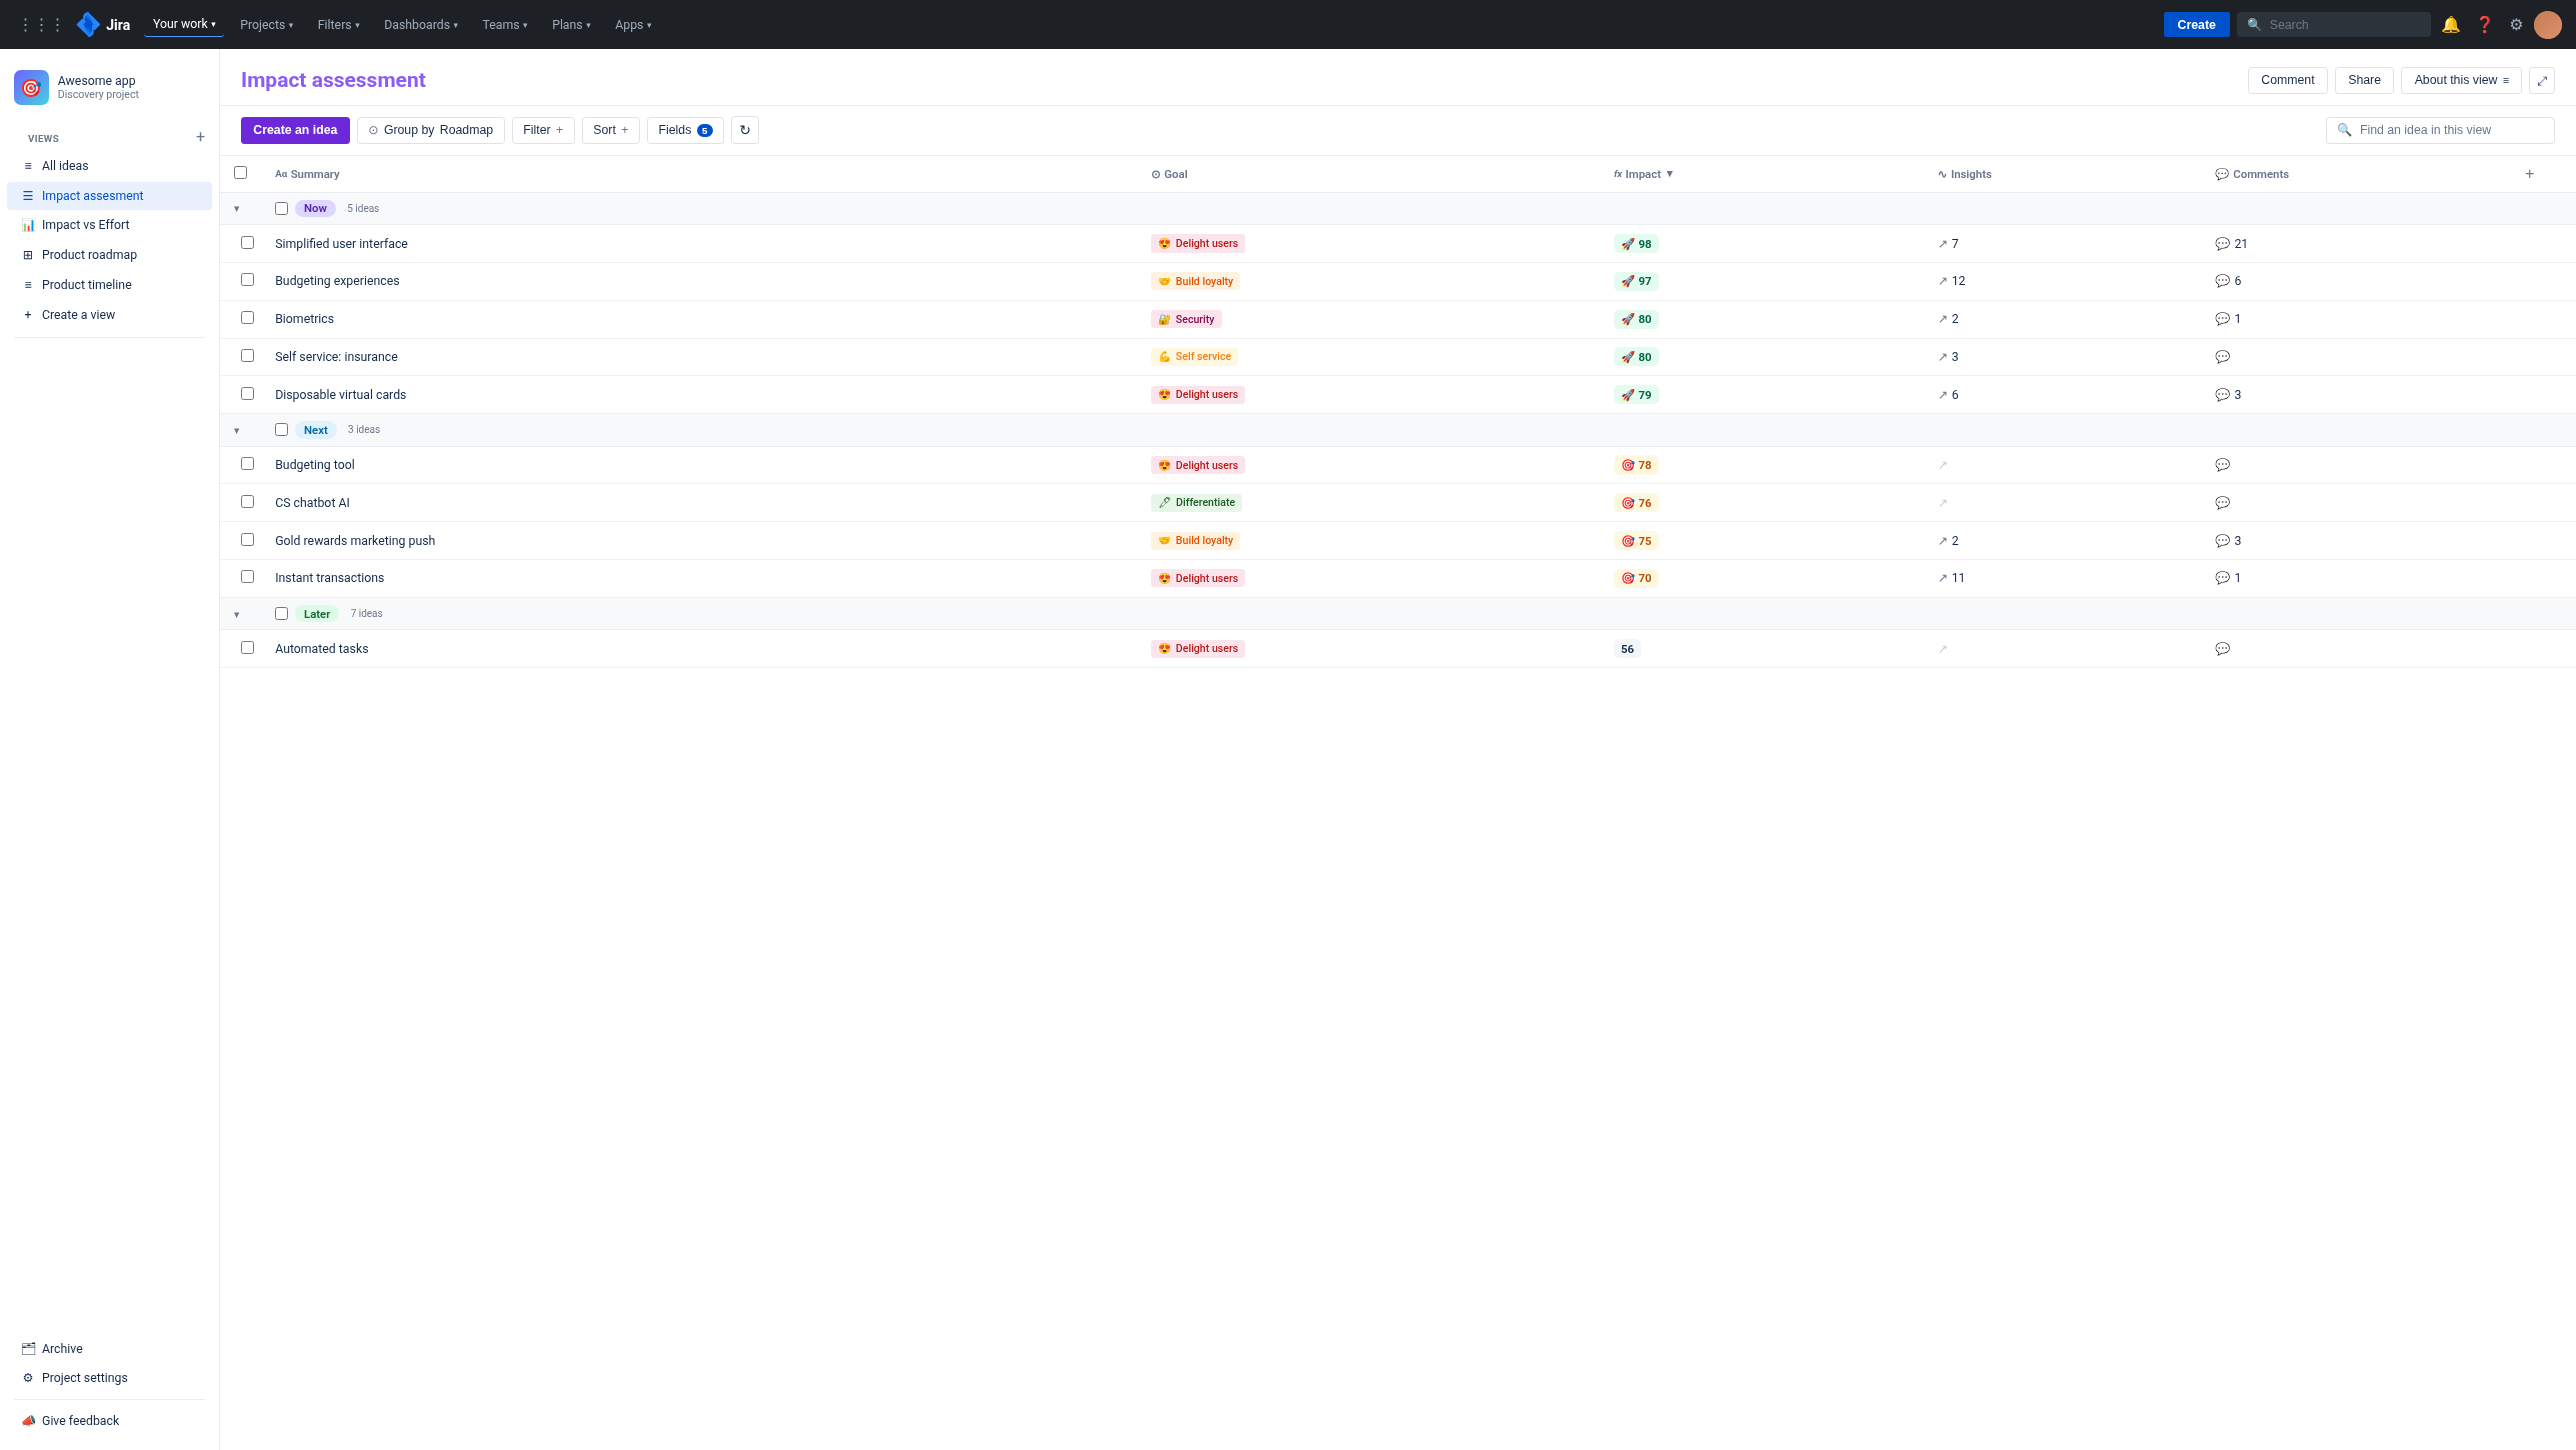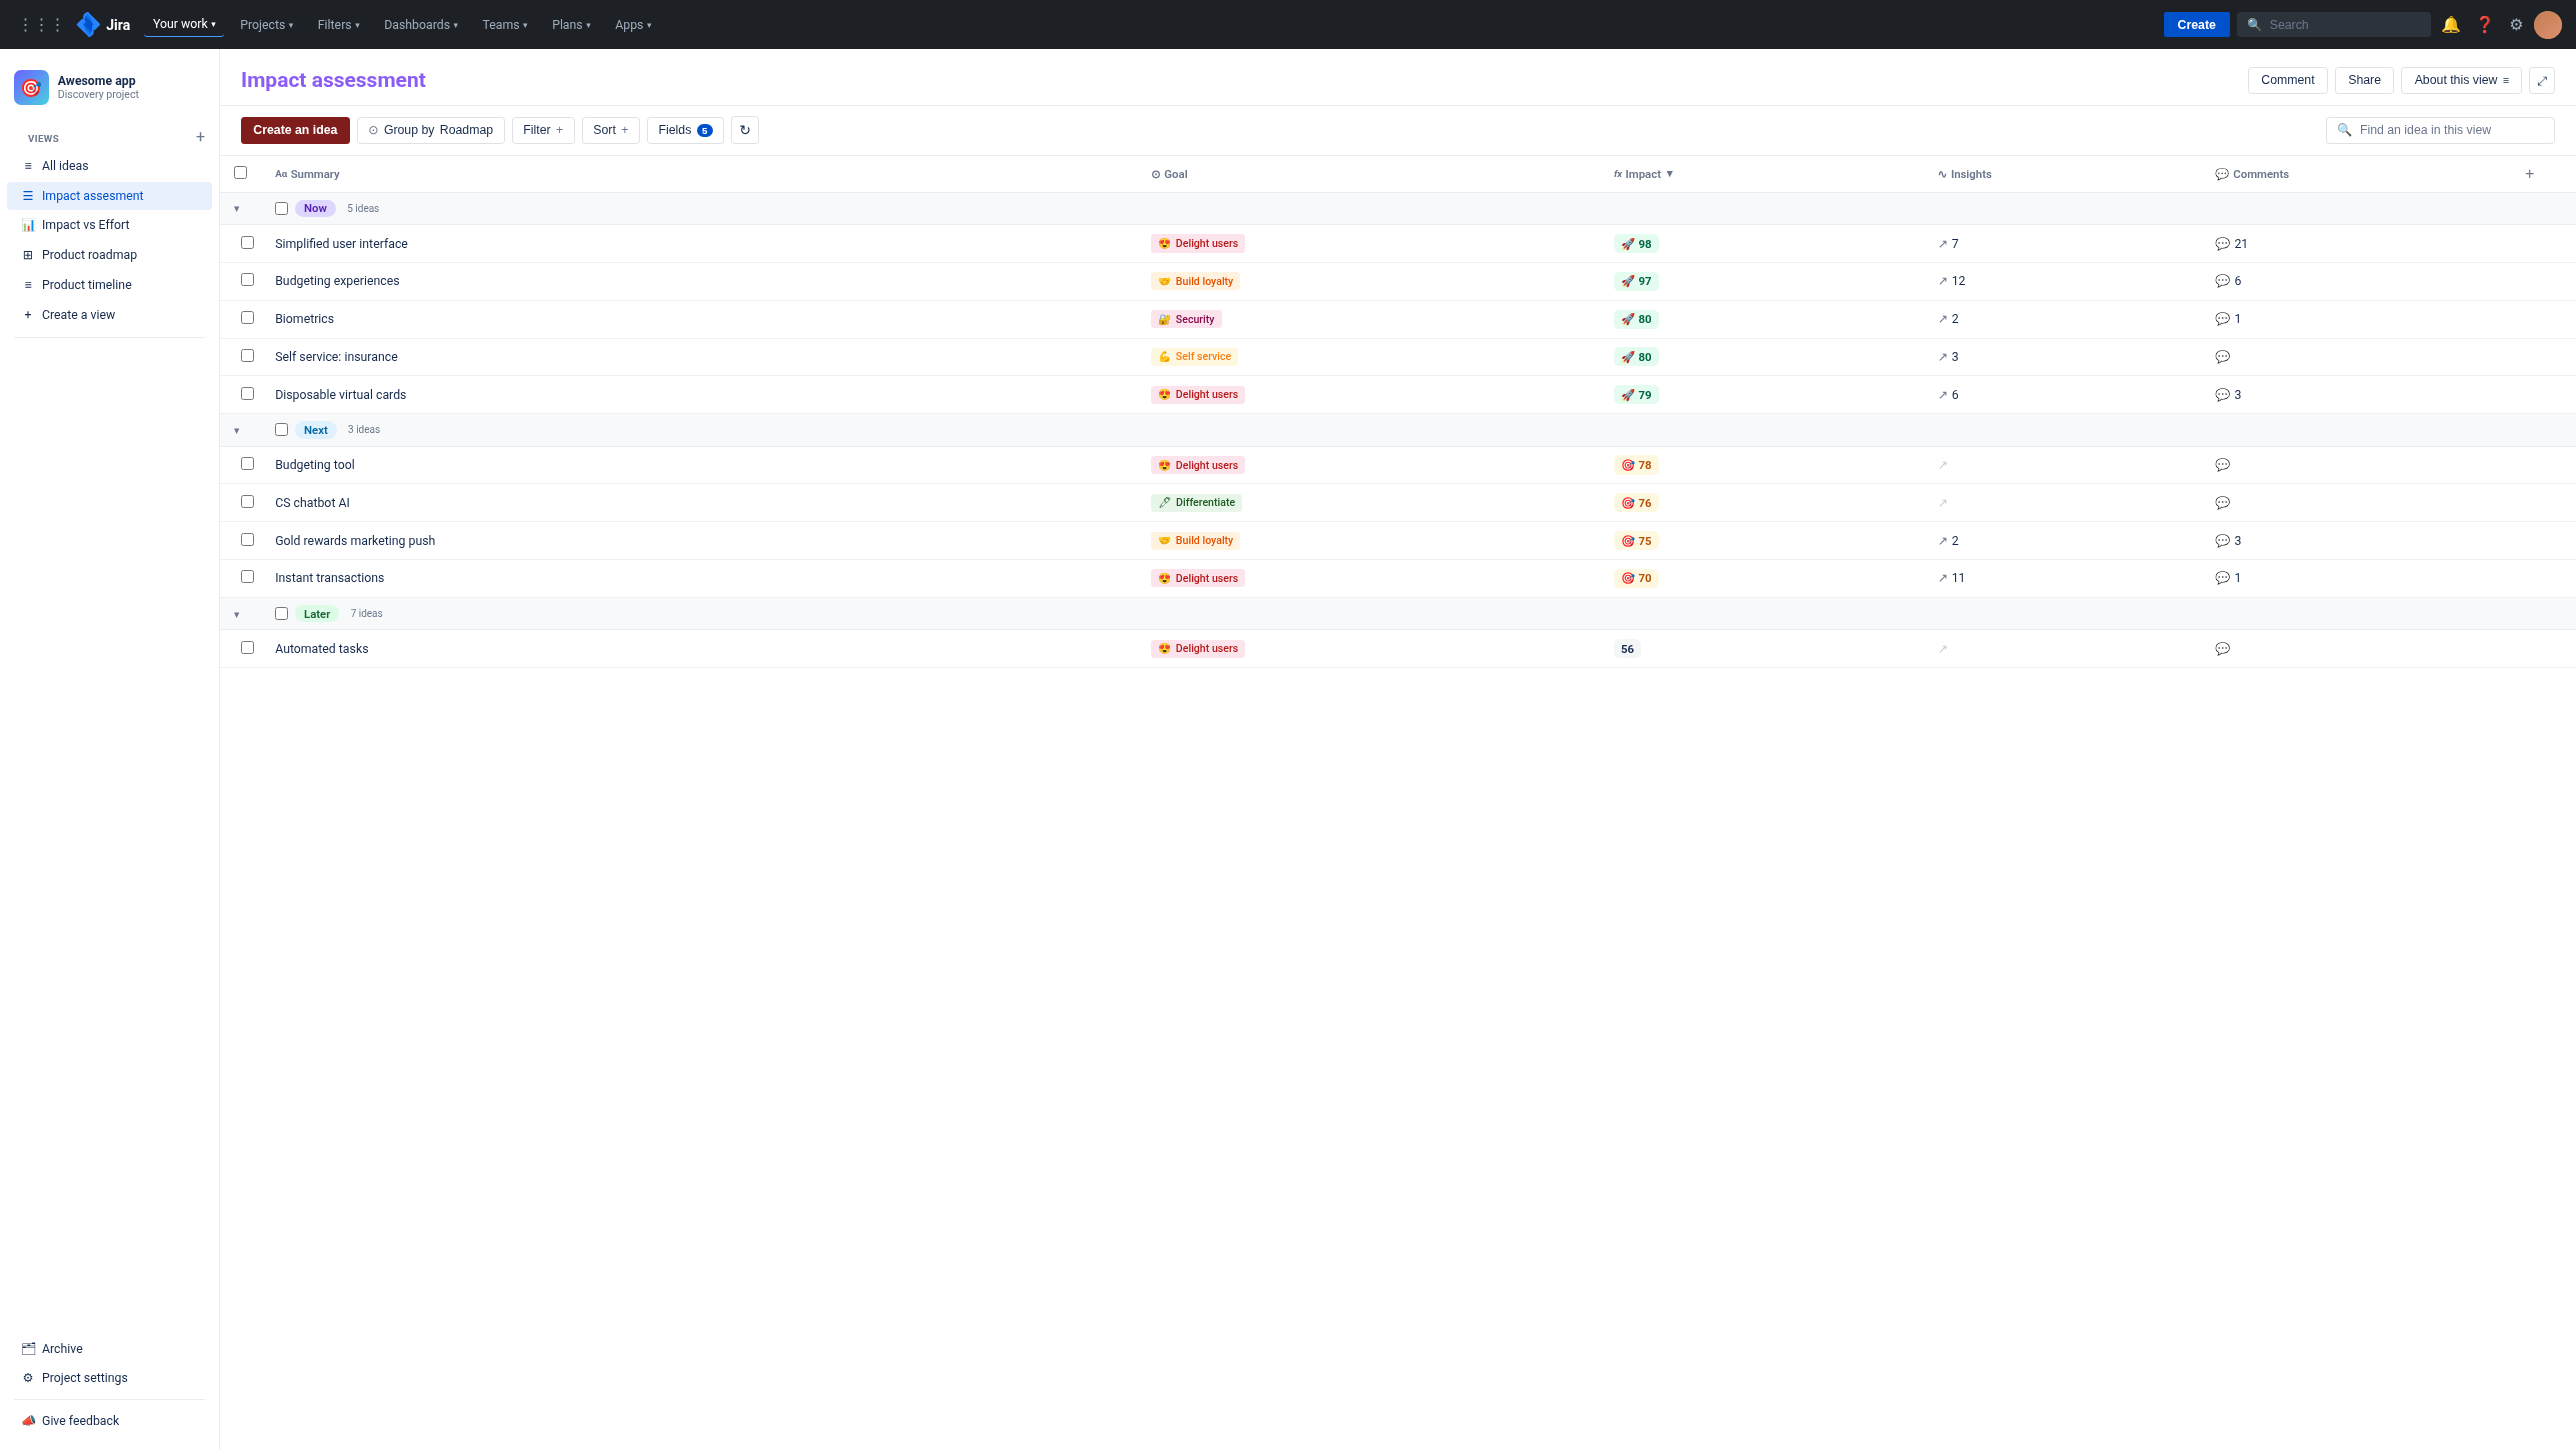--- a/index.html
+++ b/index.html
@@ -52,21 +52,21 @@
       display: flex; flex-direction: column; padding: 14px 0; overflow-y: auto;
     }
     .project-header {
       display: flex; align-items: center; gap: 8.8px; padding: 7px 14px 14px; margin-bottom: 3.5px;
     }
     .project-icon {
       width: 35px; height: 35px; border-radius: 7px;
       background: linear-gradient(135deg, #6c63ff, #48cfe0);
       display: flex; align-items: center; justify-content: center; font-size: 17.6px;
     }
-    .project-name { font-weight: 700; font-size: 12.3px; color: #172b4d; }
+    .project-name { font-weight: 400; font-size: 12.3px; color: #172b4d; }
     .project-type { font-size: 10.6px; color: #6b778c; }
     .sidebar-section-label {
       font-size: 9.7px; font-weight: 700; color: #6b778c; padding: 7px 14px 3.5px;
       text-transform: uppercase; letter-spacing: 0.4px;
     }
     .sidebar-item {
       display: flex; align-items: center; gap: 7px; padding: 7px 14px;
       cursor: pointer; border-radius: 3.5px; margin: 0.9px 7px; color: #172b4d;
     }
     .sidebar-item.active { background: #e8f0fe; color: #0052cc; }
@@ -96,21 +96,21 @@
       border: 0.9px solid #dfe1e6; border-radius: 3.5px; padding: 5.3px 7px;
       background: transparent; cursor: pointer; color: #172b4d;
     }
 
     
     .toolbar {
       display: flex; align-items: center; gap: 7px; padding: 10.6px 21px;
       border-bottom: 0.9px solid #ebecf0;
     }
     .btn-primary {
-      background: #7f1d1d; color: #fff; font-weight: 600; font-size: 12.3px;
+      background: #6d28d9; color: #fff; font-weight: 600; font-size: 12.3px;
       padding: 6.2px 12.3px; border-radius: 3.5px; cursor: pointer; border: none;
     }
     .btn-toolbar {
       display: flex; align-items: center; gap: 5.3px; border: 0.9px solid #dfe1e6;
       border-radius: 3.5px; padding: 5.3px 10.6px; font-size: 12.3px; cursor: pointer;
       background: #fff; color: #172b4d;
     }
     .badge {
       background: #0052cc; color: #fff; border-radius: 8.8px;
       font-size: 9.7px; font-weight: 700; padding: 0.9px 5.3px; min-width: 16px; text-align: center;

